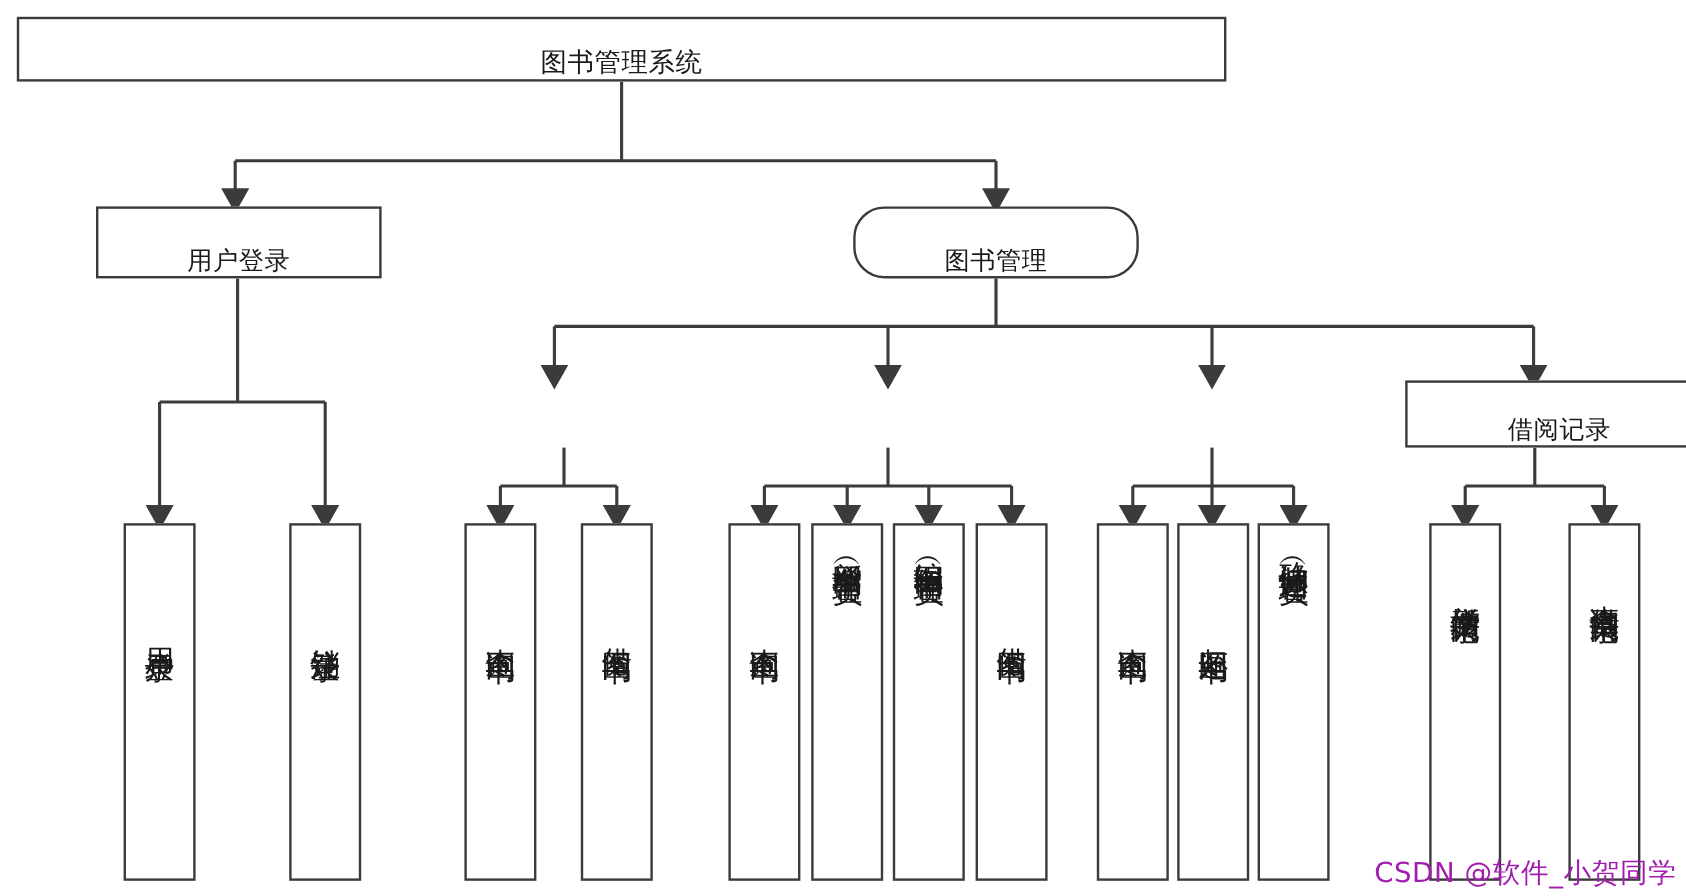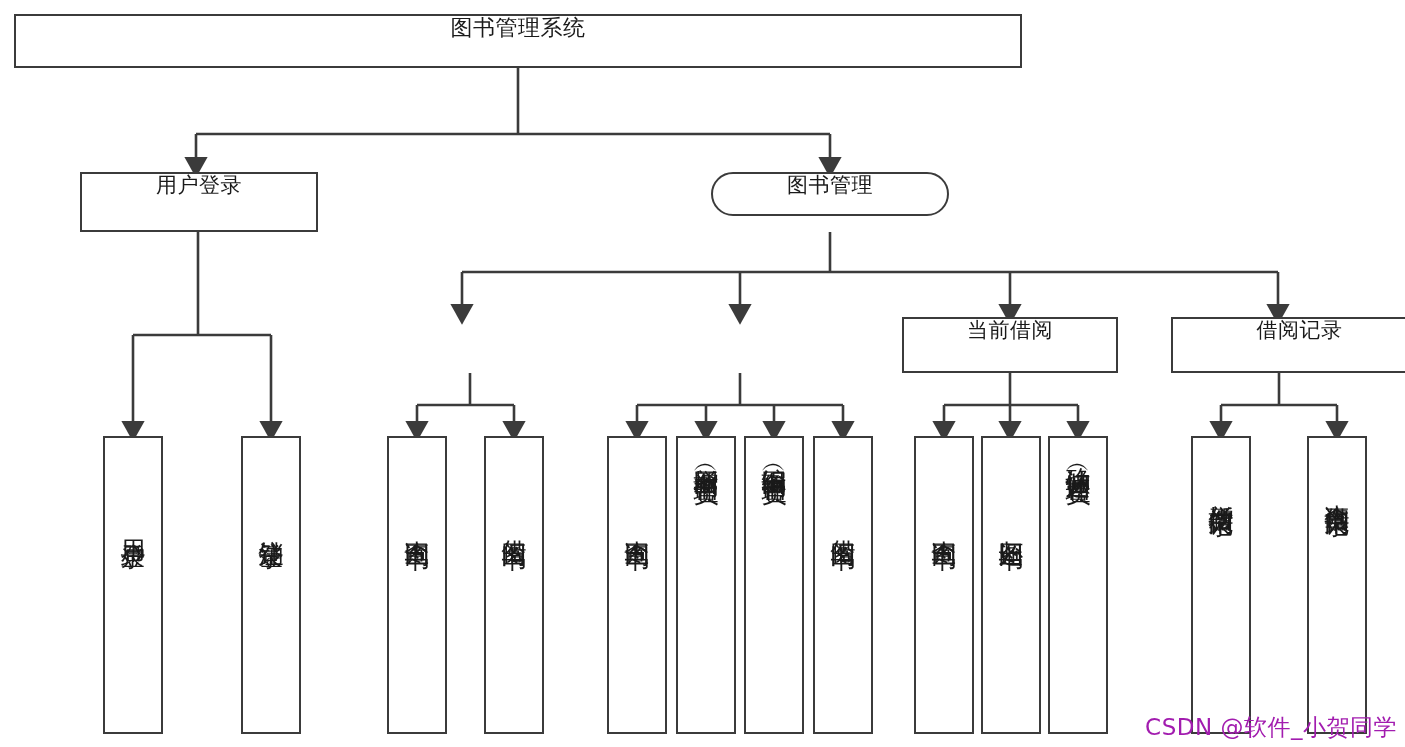--- a/index.html
+++ b/index.html
@@ -25,21 +25,21 @@
     width: 1405px;
     height: 747px;
     pointer-events: none;
   }
   .node {
     position: absolute;
     box-sizing: border-box;
     background: #ffffff;
     border: 2px solid #3b3b3b;
     display: flex;
-    align-items: flex-start;
+    align-items: flex-end;
     justify-content: center;
     color: #1a1a1a;
     z-index: 2;
   }
   .node .label {
     display: block;
     text-align: center;
     line-height: 1.12;
     letter-spacing: 0.5px;
   }
@@ -137,27 +137,24 @@
     </g>
   </svg>
 
   <div class="node horizontal root" style="left:14px; top:14px; width:1008px; height:54px;">
     <span class="label">图书管理系统</span>
   </div>
 
   <div class="node horizontal" style="left:80px; top:172px; width:238px; height:60px;">
     <span class="label">用户登录</span>
   </div>
-  <div class="node horizontal" style="left:711px; top:172px; width:238px; height:44px;border-radius:26px;">
+  <div class="node horizontal" style="left:711px; top:172px; width:238px; height:60px;border-radius:26px;">
     <span class="label">图书管理</span>
   </div>
 
-  <div class="node horizontal" style="left:902px; top:317px; width:216px; height:56px;">
-    <span class="label">当前借阅</span>
-  </div>
   <div class="node horizontal" style="left:1171px; top:317px; width:257px; height:56px;">
     <span class="label">借阅记录</span>
   </div>
 
   <div class="node vertical mid" style="left:103px; top:436px; width:60px; height:298px;">
     <span class="label">用户登录</span>
   </div>
   <div class="node vertical mid" style="left:241px; top:436px; width:60px; height:298px;">
     <span class="label">注销登录</span>
   </div>

